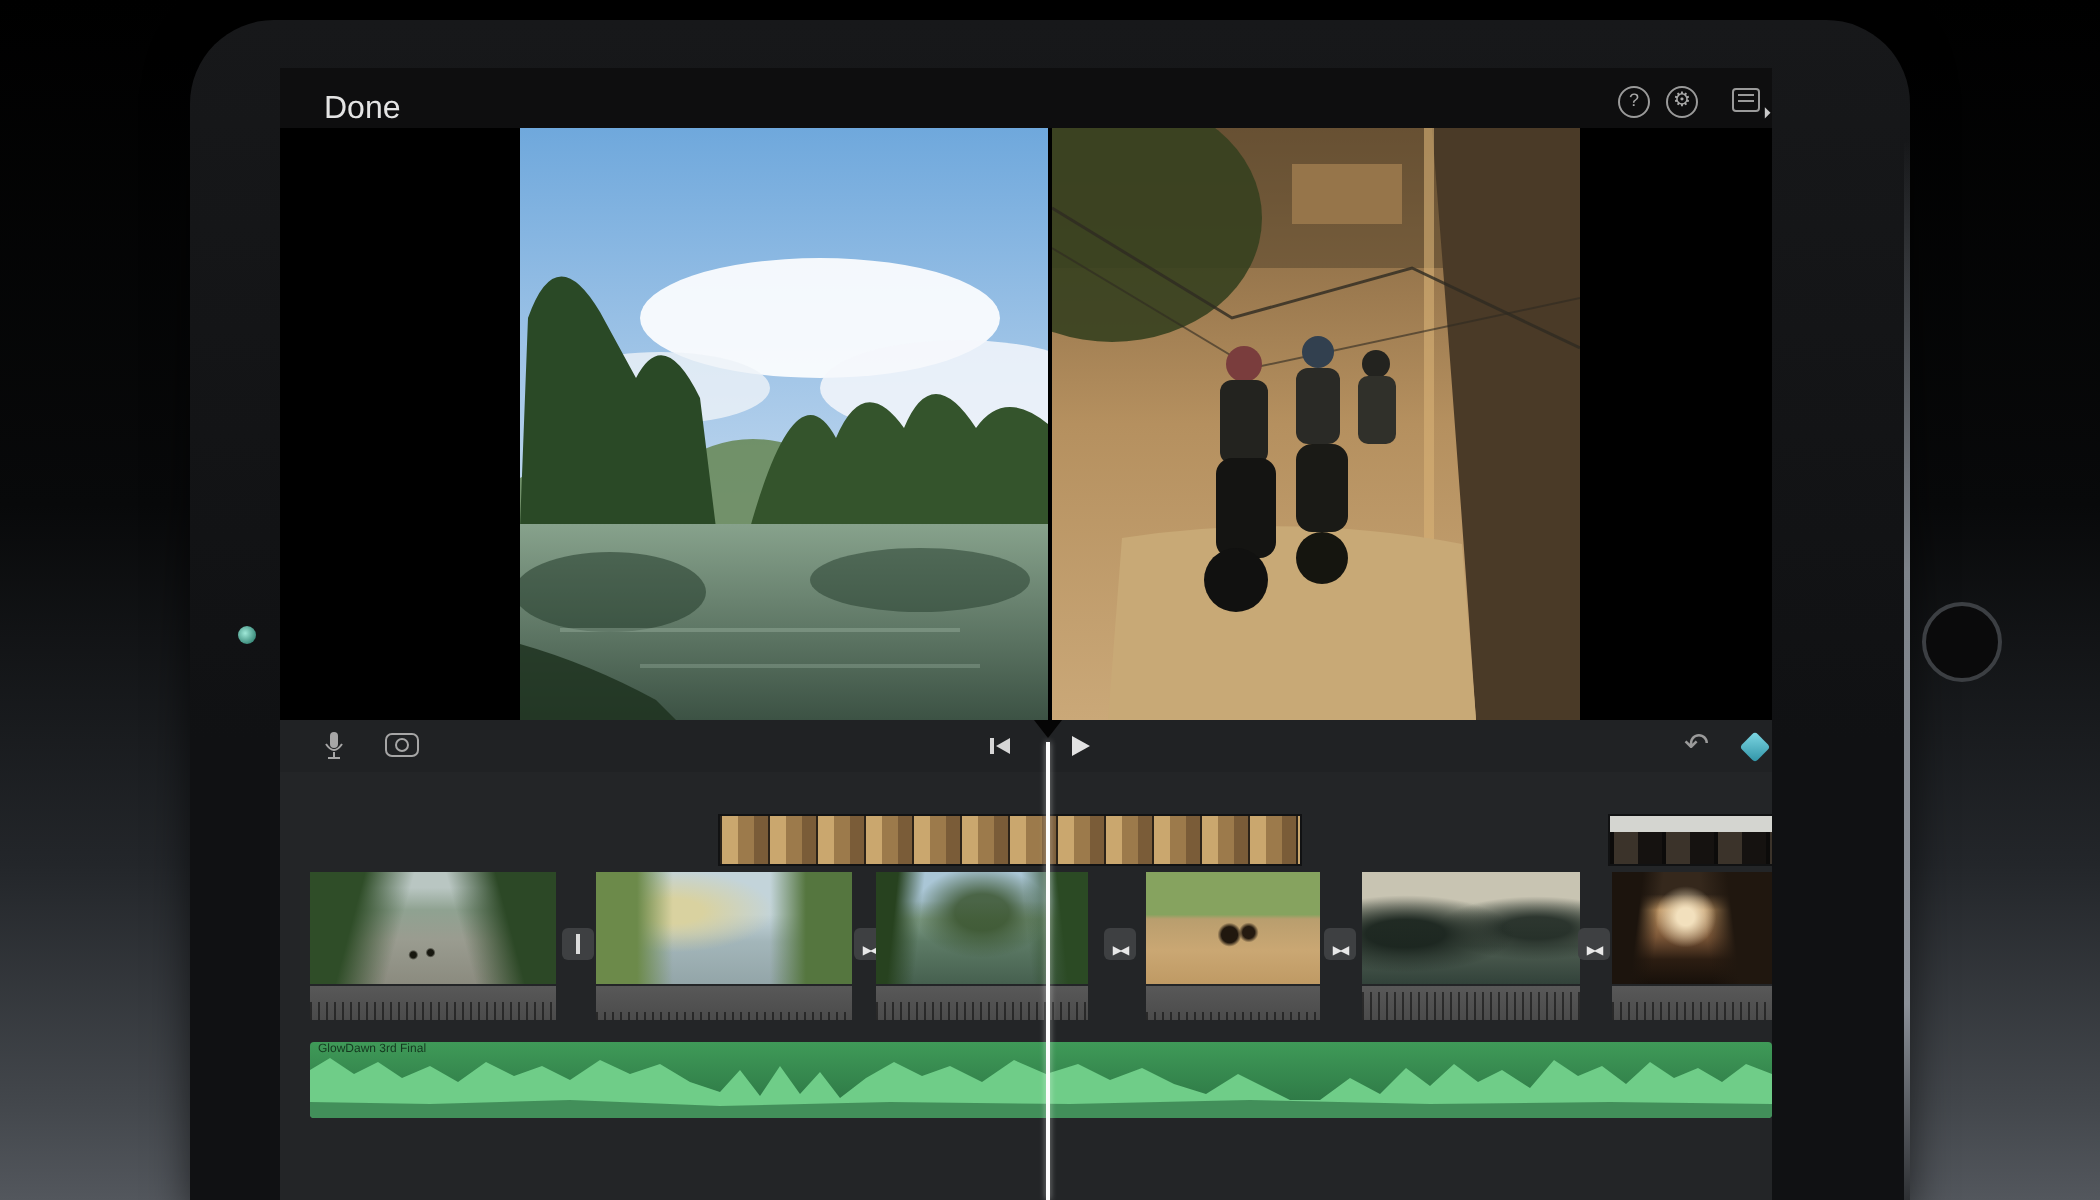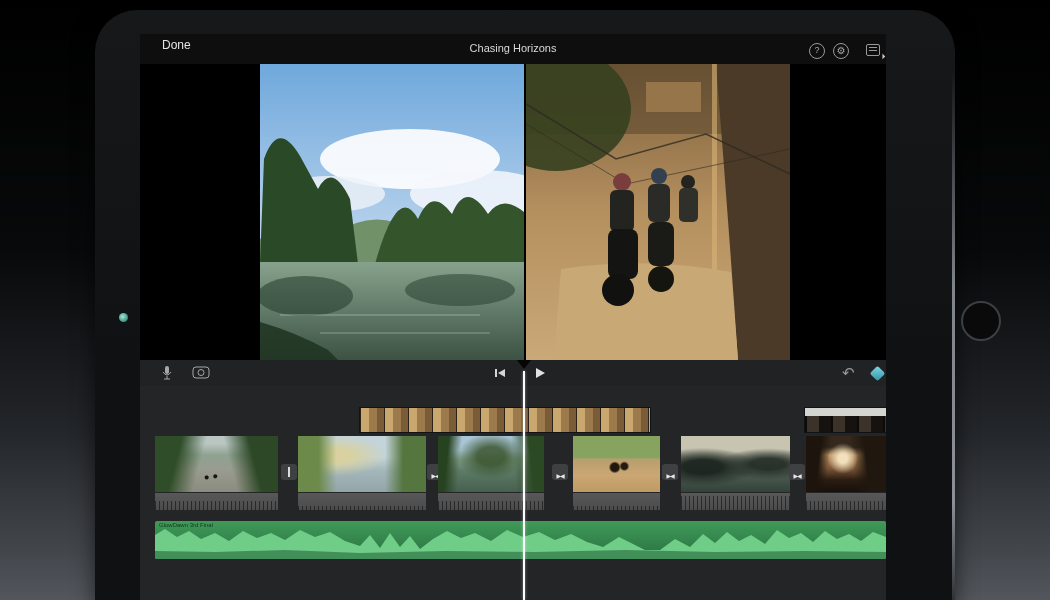--- a/index.html
+++ b/index.html
@@ -13,21 +13,21 @@
   .ipad-edge{position:absolute;right:0;top:60px;width:3px;height:540px;
     background:linear-gradient(180deg,rgba(120,125,130,0),#7e838a 40%,#8c9199 80%,rgba(120,125,130,.2));border-radius:2px;}
   .cam-dot{position:absolute;left:24px;top:303px;width:9px;height:9px;border-radius:50%;
     background:radial-gradient(circle at 40% 40%,#9fe8d8,#3f8f7f 70%,#1d4a40);}
   .home-btn{position:absolute;right:-46px;top:291px;width:36px;height:36px;border-radius:50%;
     border:2px solid #3c3f43;background:#0a0a0b;}
   
   .screen{position:absolute;left:45px;top:24px;width:746px;height:566px;background:#000;overflow:hidden;}
   
   .titlebar{position:absolute;left:0;top:0;width:746px;height:30px;background:#0e0e0f;}
-  .done{position:absolute;left:22px;top:4px;font-size:12px;color:#e4e4e4;}
+  .done{position:absolute;left:22px;top:12px;font-size:16px;color:#e4e4e4;}
   .proj-title{position:absolute;left:0;right:0;top:8px;text-align:center;font-size:11px;color:#d9d9d9;}
   .tb-ic{position:absolute;top:9px;width:14px;height:14px;color:#a9a9a9;}
   .circ{border:1px solid #9a9a9a;border-radius:50%;font-size:9px;line-height:13px;text-align:center;}
   .help-ic{left:669px;}
   .gear-ic{left:693px;font-size:10px;}
   .media-ic{left:726px;border:1px solid #9a9a9a;border-radius:2px;width:12px;height:10px;top:10px;}
   .media-ic i{position:absolute;left:2px;top:2px;width:8px;height:1px;background:#9a9a9a;box-shadow:0 3px 0 #9a9a9a;}
   .media-ic b{position:absolute;right:-4px;bottom:-4px;width:0;height:0;
     border-left:4px solid transparent;border-top:4px solid transparent;border-bottom:4px solid #c9c9c9;transform:rotate(-45deg);}
   
@@ -110,21 +110,20 @@
 <div class="stage">
   <div class="ipad">
     <div class="ipad-edge"></div>
     <div class="cam-dot"></div>
     <div class="home-btn"></div>
 
     <div class="screen">
 
       <div class="titlebar">
         <span class="done">Done</span>
-        <span class="proj-title">Chasing Horizons</span>
         <span class="tb-ic circ help-ic">?</span>
         <span class="tb-ic circ gear-ic">⚙</span>
         <span class="tb-ic media-ic">
             <i></i>
             <b></b>
           </span>
       </div>
 
       <div class="viewer">
         <div class="photo left">

